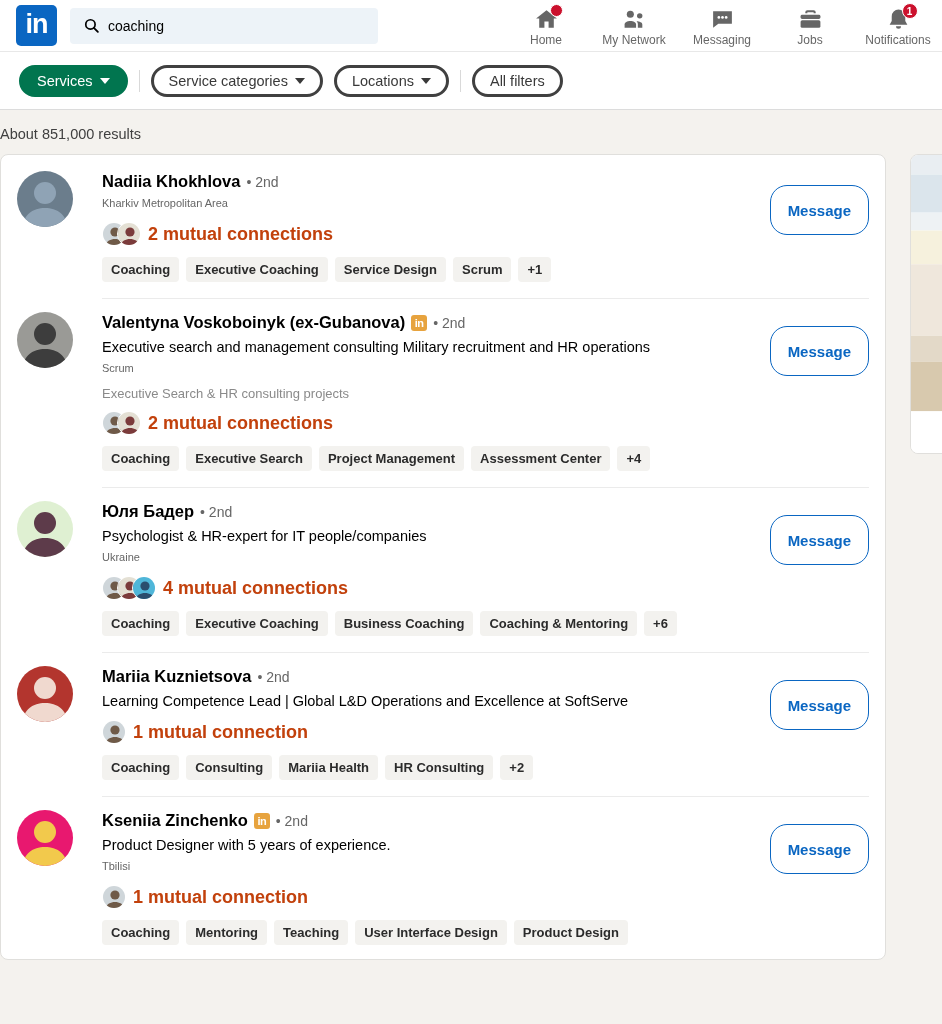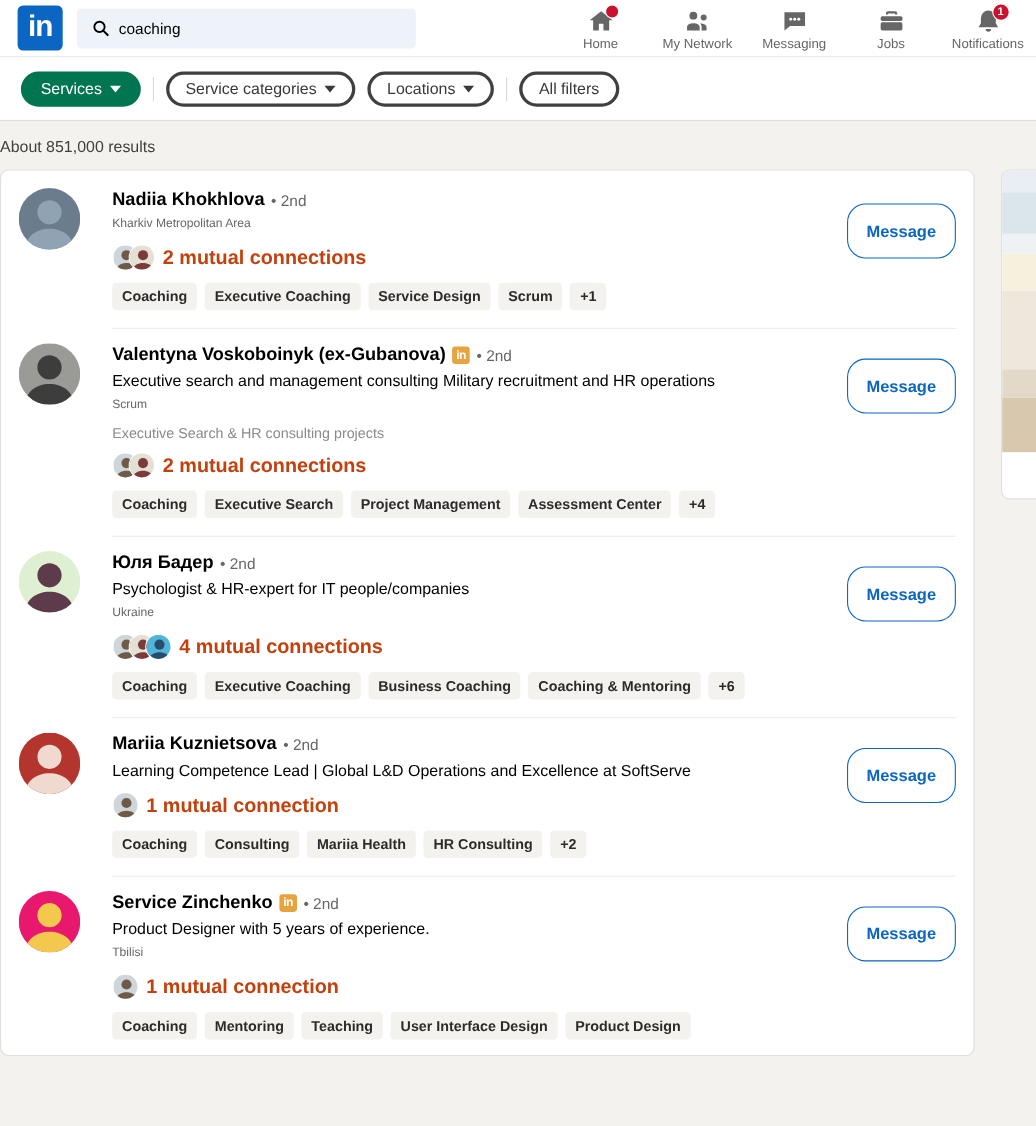--- a/index.html
+++ b/index.html
@@ -482,21 +482,21 @@
         </div>
       </div>
       <div class="result">
         <div class="avatar"><svg width="56" height="56" viewBox="0 0 56 56">
             <rect width="56" height="56" fill="#e8186f"></rect>
             <circle cx="28" cy="22" r="11" fill="#f2c94c"></circle>
             <path d="M6 56c0-12 10-19 22-19s22 7 22 19z" fill="#f2c94c"></path>
           </svg></div>
         <div class="info">
           <div class="name-row">
-            <span class="name">Service Zinchenko</span>
+            <span class="name">Kseniia Zinchenko</span>
             <span class="prem-badge">in</span>
             <span class="degree">• 2nd</span>
           </div>
           <div class="headline">Product Designer with 5 years of experience.</div>
           <div class="location">Tbilisi</div>
           <div class="mutual">
             <span class="facepile">
               <span class="face"><svg width="24" height="24" viewBox="0 0 24 24">
                   <rect width="24" height="24" fill="#cfd6da"></rect>
                   <circle cx="12" cy="9" r="4.6" fill="#6f5a48"></circle>

